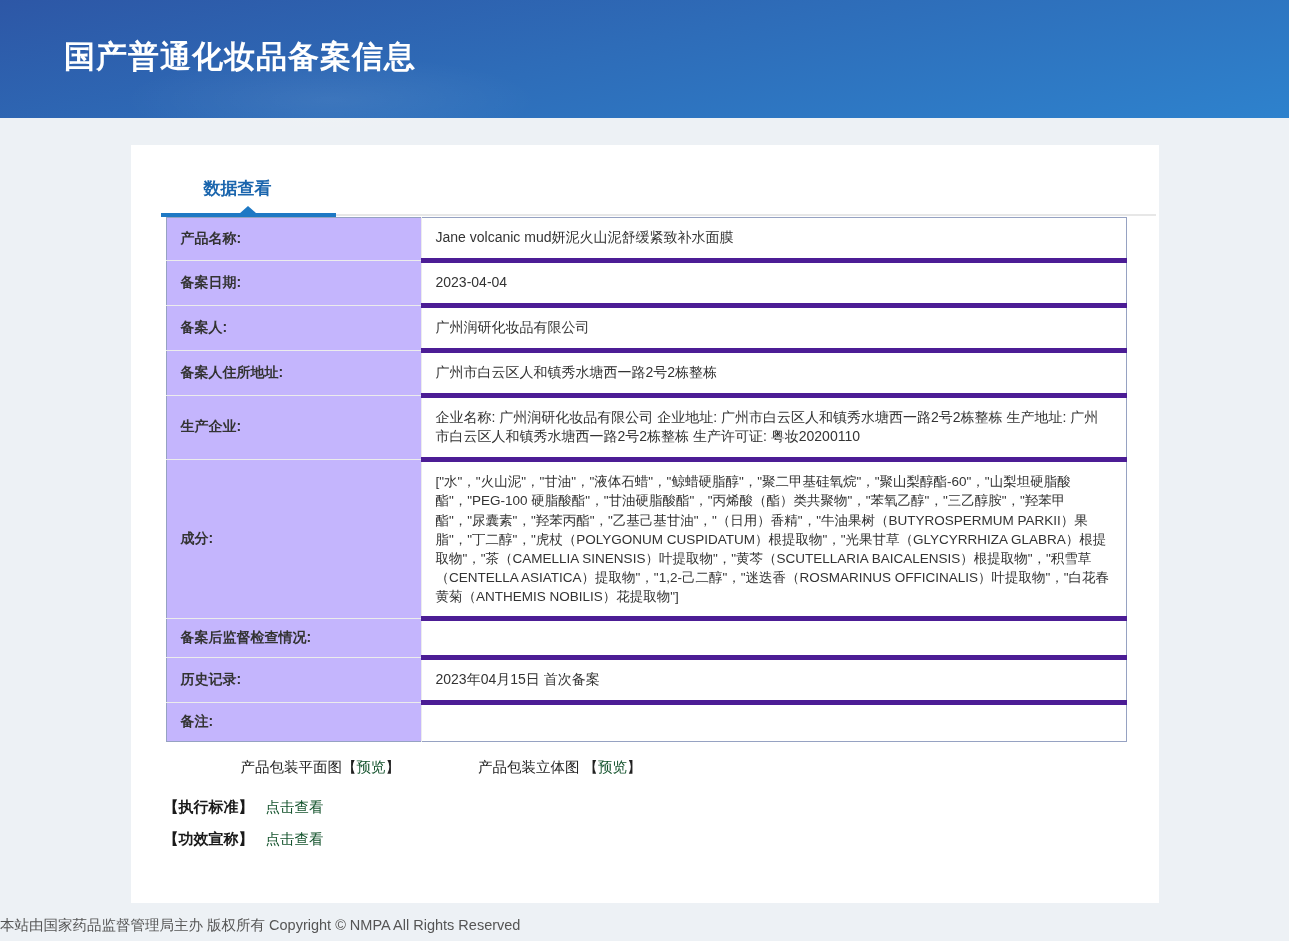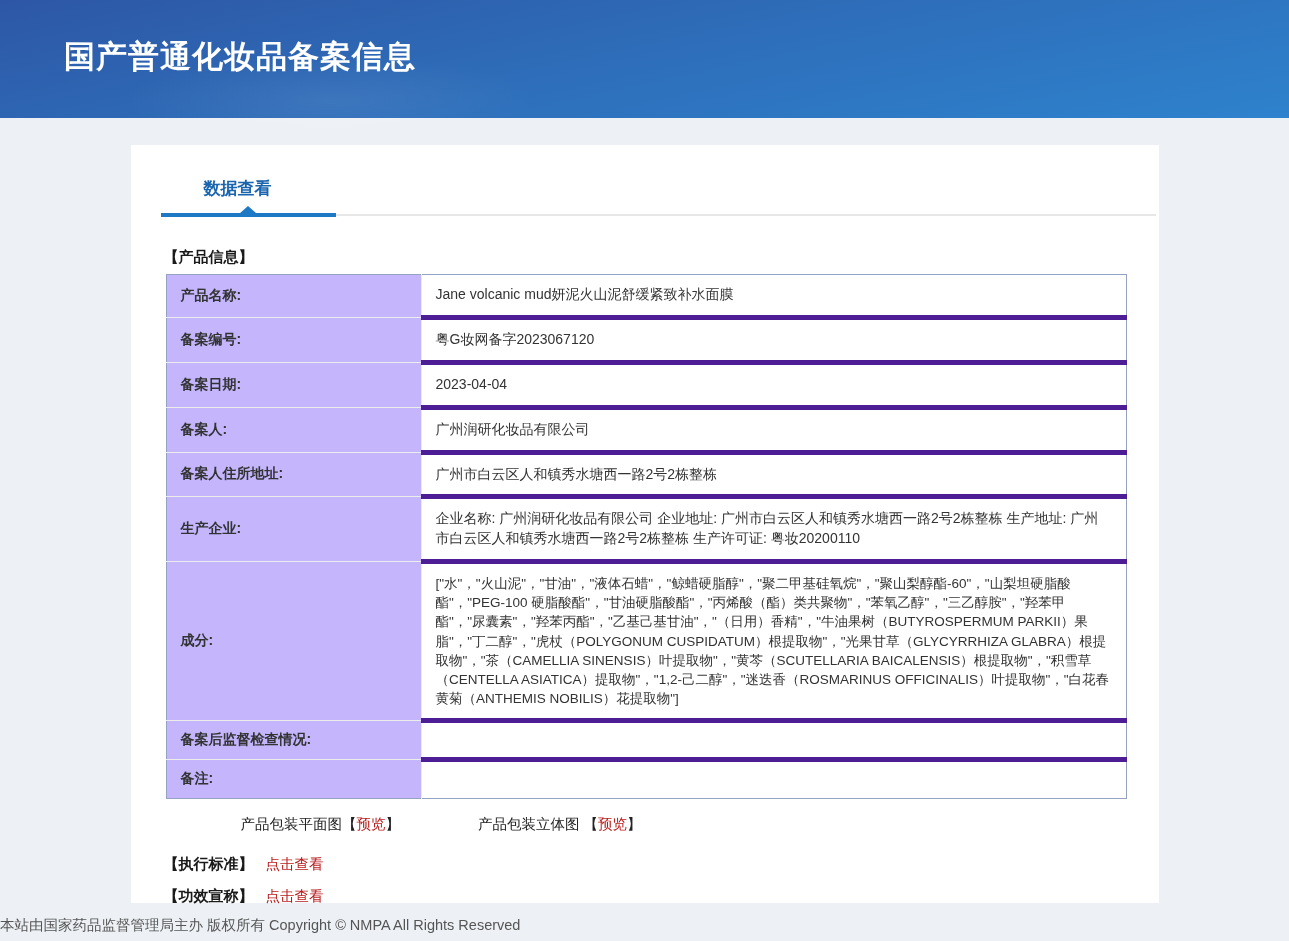--- a/index.html
+++ b/index.html
@@ -96,21 +96,21 @@
   table.info-table tr.tall td { font-size: 13.5px; }
   
   .packaging-row {
     margin: 16px 0 0 110px;
     font-size: 14.5px; color: #222;
   }
   .packaging-item { display: inline-block; }
   .packaging-item + .packaging-item { margin-left: 74px; }
   .pkg-label { color: #222; }
   .bracket { color: #222; }
-  a.link { color: #b91c1c; text-decoration: none; cursor: pointer; }
+  a.link { color: #14532d; text-decoration: none; cursor: pointer; }
   .std-row { margin: 21px 0 0 33px; font-size: 15px; }
   .std-row + .std-row { margin-top: 13px; }
   .std-label { font-weight: bold; color: #1a1a1a; }
   .std-row a.link { margin-left: 12px; font-size: 14.5px; }
   
   .footer {
     margin-top: 13px;
     font-size: 14.5px; color: #555;
   }
 </style>
@@ -123,32 +123,27 @@
 
 <div class="card">
 
   <div class="tab-label">数据查看</div>
   <div class="tab-rule">
     <div class="gray-line"></div>
     <div class="blue-bar"></div>
     <div class="pointer"></div>
   </div>
 
-  <div class="section-title">【产品信息】</div>
 
   <div class="info-table-wrap">
     <table class="info-table">
       <tbody id="info-rows">
           <tr>
             <th>产品名称:</th>
             <td>Jane volcanic mud妍泥火山泥舒缓紧致补水面膜</td>
-          </tr>
-          <tr>
-            <th>备案编号:</th>
-            <td>粤G妆网备字2023067120</td>
           </tr>
           <tr>
             <th>备案日期:</th>
             <td>2023-04-04</td>
           </tr>
           <tr>
             <th>备案人:</th>
             <td>广州润研化妆品有限公司</td>
           </tr>
           <tr>
@@ -159,20 +154,24 @@
             <th>生产企业:</th>
             <td>企业名称: 广州润研化妆品有限公司 企业地址: 广州市白云区人和镇秀水塘西一路2号2栋整栋 生产地址: 广州市白云区人和镇秀水塘西一路2号2栋整栋 生产许可证: 粤妆20200110</td>
           </tr>
           <tr class="tall">
             <th>成分:</th>
             <td>["水"，"火山泥"，"甘油"，"液体石蜡"，"鲸蜡硬脂醇"，"聚二甲基硅氧烷"，"聚山梨醇酯-60"，"山梨坦硬脂酸酯"，"PEG-100 硬脂酸酯"，"甘油硬脂酸酯"，"丙烯酸（酯）类共聚物"，"苯氧乙醇"，"三乙醇胺"，"羟苯甲酯"，"尿囊素"，"羟苯丙酯"，"乙基己基甘油"，"（日用）香精"，"牛油果树（BUTYROSPERMUM PARKII）果脂"，"丁二醇"，"虎杖（POLYGONUM CUSPIDATUM）根提取物"，"光果甘草（GLYCYRRHIZA GLABRA）根提取物"，"茶（CAMELLIA SINENSIS）叶提取物"，"黄芩（SCUTELLARIA BAICALENSIS）根提取物"，"积雪草（CENTELLA ASIATICA）提取物"，"1,2-己二醇"，"迷迭香（ROSMARINUS OFFICINALIS）叶提取物"，"白花春黄菊（ANTHEMIS NOBILIS）花提取物"]</td>
           </tr>
           <tr>
             <th>备案后监督检查情况:</th>
             <td></td>
+          </tr>
+          <tr>
+            <th>历史记录:</th>
+            <td>2023年04月15日 首次备案</td>
           </tr>
           <tr>
             <th>备注:</th>
             <td></td>
           </tr>
         </tbody>
     </table>
   </div>
 
 

